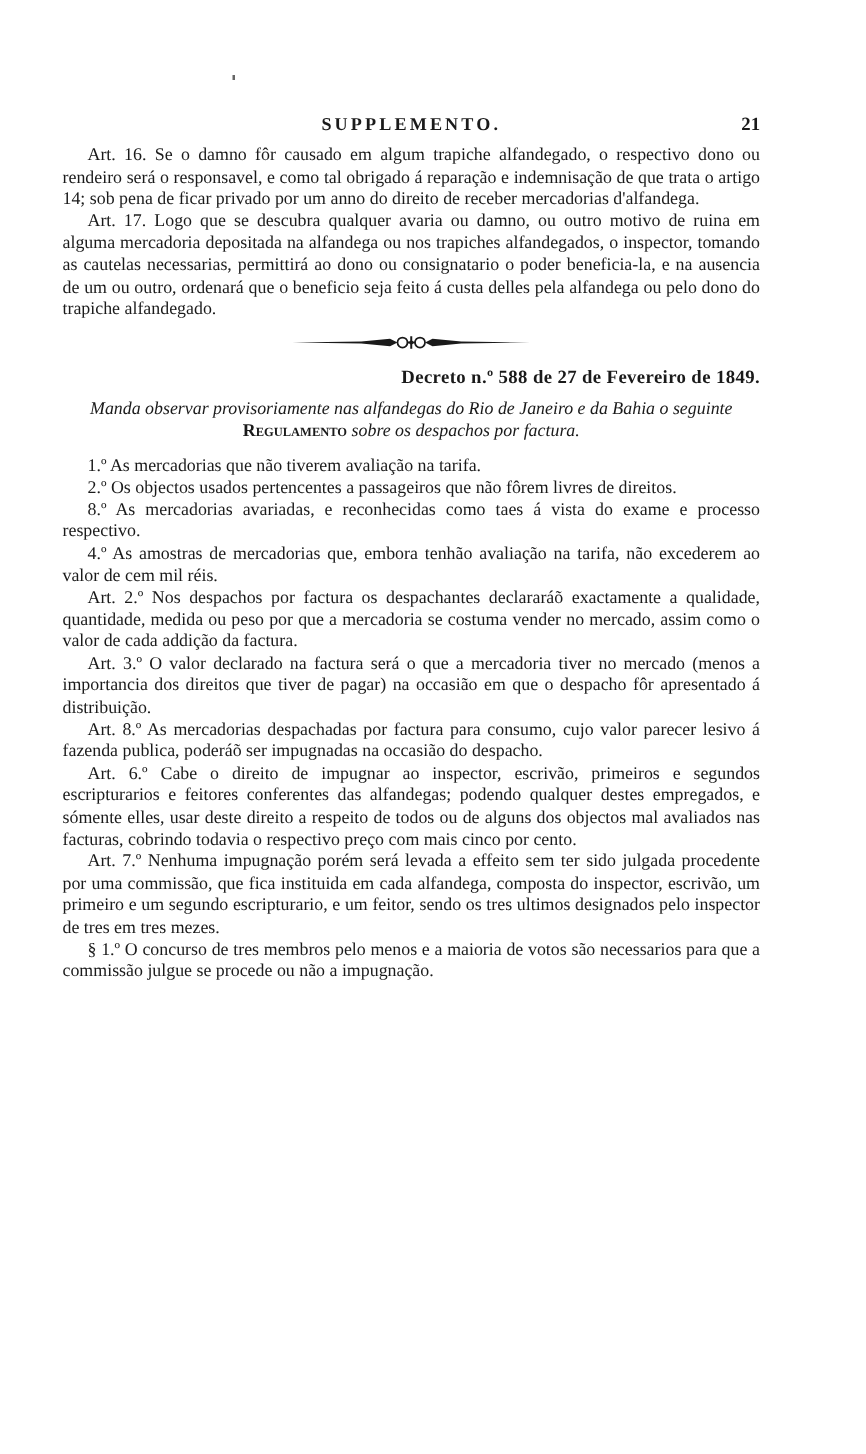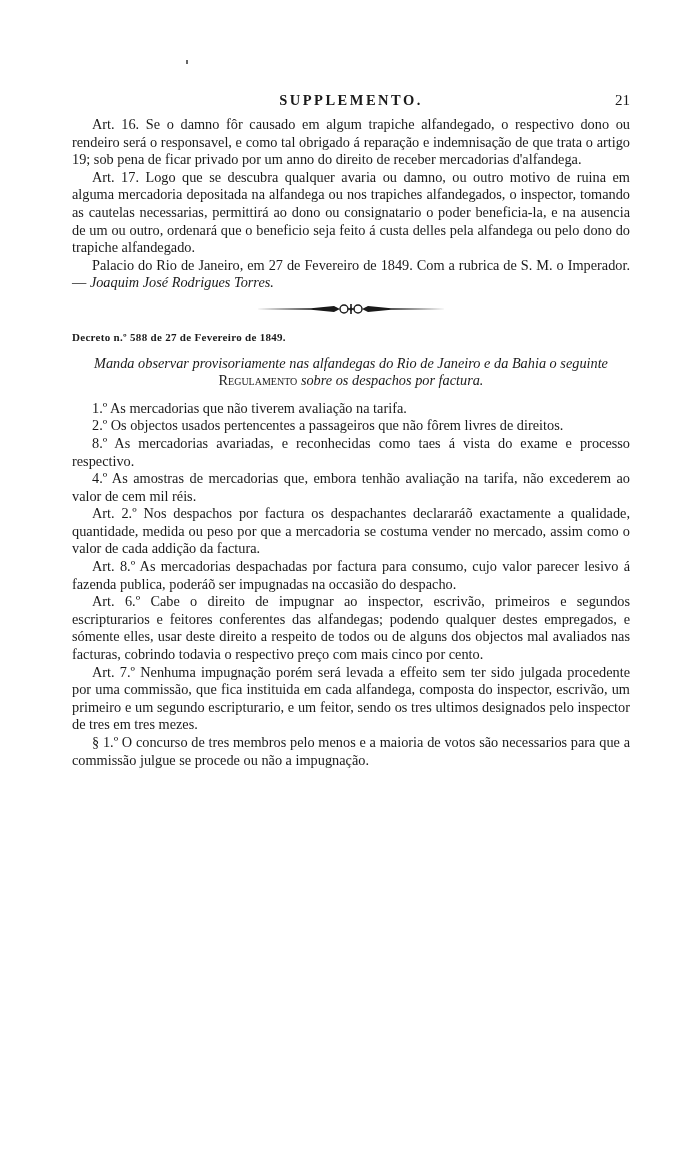--- a/index.html
+++ b/index.html
@@ -1,57 +1,56 @@
 <!DOCTYPE html>
 <html><head>
   <meta charset="utf-8">
   <style>
     html, body { margin: 0; padding: 0; background: #ffffff; }
     body { width: 693px; height: 1163px; position: relative; overflow: hidden; }
     .page {
-      position: absolute; left: 72px; top: 92px; width: 558px;
+      position: absolute; left: 50px; top: 92px; width: 558px;
       font-family: "Liberation Serif", "DejaVu Serif", serif;
       color: #1a1a1a; font-size: 14.3px; line-height: 17.6px;
       text-align: justify;
     }
     .header { position: relative; height: 22px; margin-bottom: 2px; }
     .running-title {
       position: absolute; left: 0; right: 0; text-align: center;
       font-weight: bold; letter-spacing: 2.5px; font-size: 14.5px;
     }
-    .page-number { position: absolute; right: 0; font-weight: normal; font-size: 15px; }
+    .page-number { position: absolute; right: 0; font-weight: bold; font-size: 15px; }
     p { margin: 0; text-indent: 20px; }
     .ornament { display: flex; justify-content: center; margin: 11px 0 14px 0; }
     .decree-title {
-      text-align: left; font-weight: bold; font-size: 11px; text-indent: 0;
+      text-align: right; font-weight: bold; font-size: 15px; text-indent: 0;
       margin-bottom: 8px; letter-spacing: 0.3px;
     }
     .decree-subtitle {
       text-align: center; font-style: italic; text-indent: 0; margin-bottom: 10px;
       padding: 0 4px;
     }
-    .sc { font-variant: small-caps; font-style: normal; }
+    .sc { font-variant: small-caps; font-style: normal; font-weight: bold; }
     .it { font-style: italic; }
     .stray-mark { position: absolute; left: 186px; top: 60px; width: 2px; height: 4px; background: #666; }
   </style>
 </head>
 <body>
 
 <div class="stray-mark"></div>
 
 <div class="page">
   <div class="header">
     <span class="running-title">SUPPLEMENTO.</span>
     <span class="page-number">21</span>
   </div>
 
   <div>
-    <p>Art. 16. Se o damno fôr causado em algum trapiche alfandegado, o respectivo dono ou rendeiro será o responsavel, e como tal obrigado á reparação e indemnisação de que trata o artigo 19; sob pena de ficar privado por um anno do direito de receber mercadorias d'alfandega.</p>
+    <p>Art. 16. Se o damno fôr causado em algum trapiche alfandegado, o respectivo dono ou rendeiro será o responsavel, e como tal obrigado á reparação e indemnisação de que trata o artigo 14; sob pena de ficar privado por um anno do direito de receber mercadorias d'alfandega.</p>
     <p>Art. 17. Logo que se descubra qualquer avaria ou damno, ou outro motivo de ruina em alguma mercadoria depositada na alfandega ou nos trapiches alfandegados, o inspector, tomando as cautelas necessarias, permittirá ao dono ou consignatario o poder beneficia-la, e na ausencia de um ou outro, ordenará que o beneficio seja feito á custa delles pela alfandega ou pelo dono do trapiche alfandegado.</p>
-    <p><span>Palacio do Rio de Janeiro, em 27 de Fevereiro de 1849. Com a rubrica de S. M. o Imperador. — </span><span class="it">Joaquim José Rodrigues Torres.</span></p>
   </div>
 
   <div class="ornament">
     <svg width="190" height="12" viewBox="0 0 190 12">
       <path d="M0 6 L55 5.2 L78 3 L84 6 L78 9 L55 6.8 Z" fill="#1a1a1a"></path>
       <path d="M190 6 L135 5.2 L112 3 L106 6 L112 9 L135 6.8 Z" fill="#1a1a1a"></path>
       <circle cx="88" cy="6" r="4" fill="none" stroke="#1a1a1a" stroke-width="1.4"></circle>
       <circle cx="102" cy="6" r="4" fill="none" stroke="#1a1a1a" stroke-width="1.4"></circle>
       <path d="M95 1 L95 11 M91.5 6 L98.5 6" stroke="#1a1a1a" stroke-width="1.6"></path>
       <circle cx="95" cy="6" r="1.6" fill="#1a1a1a"></circle>
@@ -60,18 +59,19 @@
 
   <div class="decree-title">Decreto n.º 588 de 27 de Fevereiro de 1849.</div>
   <div class="decree-subtitle"><span>Manda observar provisoriamente nas alfandegas do Rio de Janeiro e da Bahia o seguinte </span><span class="sc">Regulamento</span><span> sobre os despachos por factura.</span></div>
 
   <div>
     <p>1.º As mercadorias que não tiverem avaliação na tarifa.</p>
     <p>2.º Os objectos usados pertencentes a passageiros que não fôrem livres de direitos.</p>
     <p>8.º As mercadorias avariadas, e reconhecidas como taes á vista do exame e processo respectivo.</p>
     <p>4.º As amostras de mercadorias que, embora tenhão avaliação na tarifa, não excederem ao valor de cem mil réis.</p>
     <p>Art. 2.º Nos despachos por factura os despachantes declararáõ exactamente a qualidade, quantidade, medida ou peso por que a mercadoria se costuma vender no mercado, assim como o valor de cada addição da factura.</p>
+    <p>Art. 3.º O valor declarado na factura será o que a mercadoria tiver no mercado (menos a importancia dos direitos que tiver de pagar) na occasião em que o despacho fôr apresentado á distribuição.</p>
     <p>Art. 8.º As mercadorias despachadas por factura para consumo, cujo valor parecer lesivo á fazenda publica, poderáõ ser impugnadas na occasião do despacho.</p>
     <p>Art. 6.º Cabe o direito de impugnar ao inspector, escrivão, primeiros e segundos escripturarios e feitores conferentes das alfandegas; podendo qualquer destes empregados, e sómente elles, usar deste direito a respeito de todos ou de alguns dos objectos mal avaliados nas facturas, cobrindo todavia o respectivo preço com mais cinco por cento.</p>
     <p>Art. 7.º Nenhuma impugnação porém será levada a effeito sem ter sido julgada procedente por uma commissão, que fica instituida em cada alfandega, composta do inspector, escrivão, um primeiro e um segundo escripturario, e um feitor, sendo os tres ultimos designados pelo inspector de tres em tres mezes.</p>
     <p>§ 1.º O concurso de tres membros pelo menos e a maioria de votos são necessarios para que a commissão julgue se procede ou não a impugnação.</p>
   </div>
 </div>
 
 </body></html>

